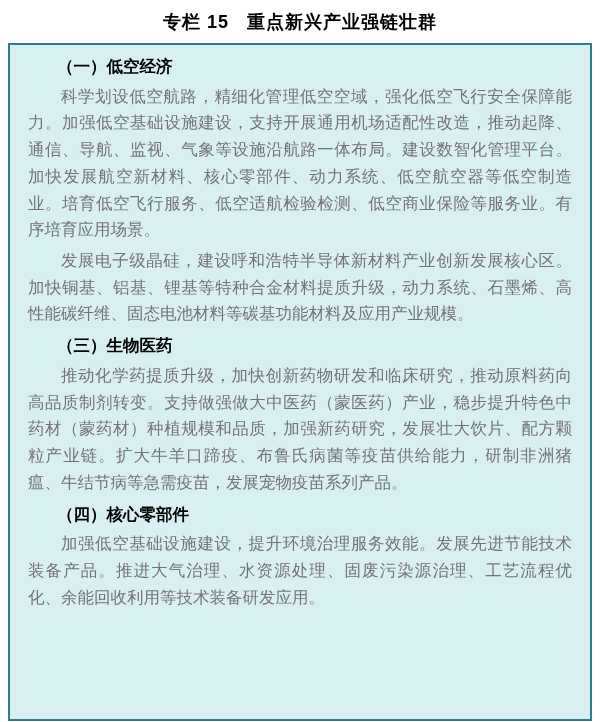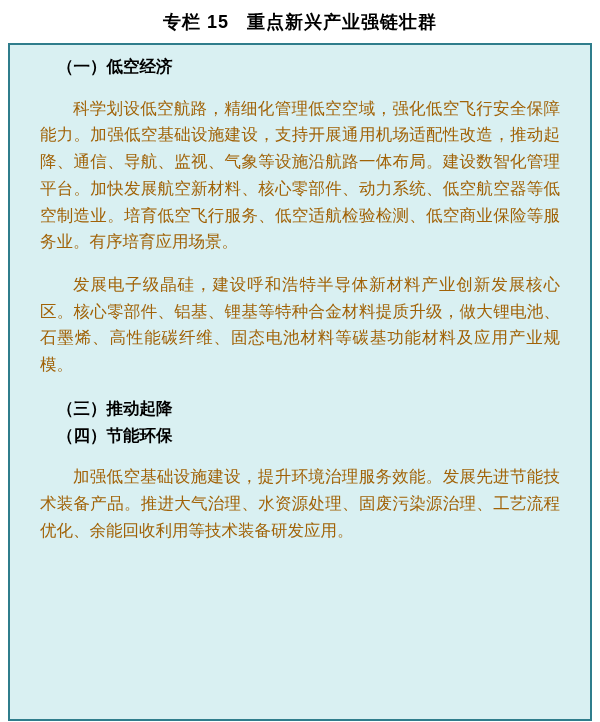--- a/index.html
+++ b/index.html
@@ -44,44 +44,45 @@
     font-size: 16.5px;
     font-weight: bold;
     color: #000000;
     text-indent: 2em;
     line-height: 1.62;
     margin: 0;
     font-family: "Liberation Sans", "DejaVu Sans", sans-serif;
   }
   .sec-body {
     font-size: 16.5px;
-    color: #a16207;
+    color: #737373;
     text-indent: 2em;
     line-height: 1.62;
-    margin: 16px;
+    margin: 4px;
     text-align: justify;
     text-justify: inter-ideograph;
     letter-spacing: 0px;
   }
 </style>
 </head>
 <body>
 
 <div class="page">
 
   <div class="box-title">
     <span class="title-num">专栏 15</span><span>重点新兴产业强链壮群</span>
   </div>
 
   <div class="box-frame">
 
     <p class="sec-head">（一）低空经济</p>
     <p class="sec-body">科学划设低空航路，精细化管理低空空域，强化低空飞行安全保障能力。加强低空基础设施建设，支持开展通用机场适配性改造，推动起降、通信、导航、监视、气象等设施沿航路一体布局。建设数智化管理平台。加快发展航空新材料、核心零部件、动力系统、低空航空器等低空制造业。培育低空飞行服务、低空适航检验检测、低空商业保险等服务业。有序培育应用场景。</p>
 
-    <p class="sec-body">发展电子级晶硅，建设呼和浩特半导体新材料产业创新发展核心区。核心零部件、铝基、锂基等特种合金材料提质升级，做大锂电池、石墨烯、高性能碳纤维、固态电池材料等碳基功能材料及应用产业规模。</p>
+    <p class="sec-body">发展电子级晶硅，建设呼和浩特半导体新材料产业创新发展核心区。加快铜基、铝基、锂基等特种合金材料提质升级，动力系统、石墨烯、高性能碳纤维、固态电池材料等碳基功能材料及应用产业规模。</p>
 
-    <p class="sec-head">（三）推动起降</p>
+    <p class="sec-head">（三）生物医药</p>
+    <p class="sec-body">推动化学药提质升级，加快创新药物研发和临床研究，推动原料药向高品质制剂转变。支持做强做大中医药（蒙医药）产业，稳步提升特色中药材（蒙药材）种植规模和品质，加强新药研究，发展壮大饮片、配方颗粒产业链。扩大牛羊口蹄疫、布鲁氏病菌等疫苗供给能力，研制非洲猪瘟、牛结节病等急需疫苗，发展宠物疫苗系列产品。</p>
 
-    <p class="sec-head">（四）节能环保</p>
+    <p class="sec-head">（四）核心零部件</p>
     <p class="sec-body">加强低空基础设施建设，提升环境治理服务效能。发展先进节能技术装备产品。推进大气治理、水资源处理、固废污染源治理、工艺流程优化、余能回收利用等技术装备研发应用。</p>
 
   </div>
 </div>
 
 </body></html>

